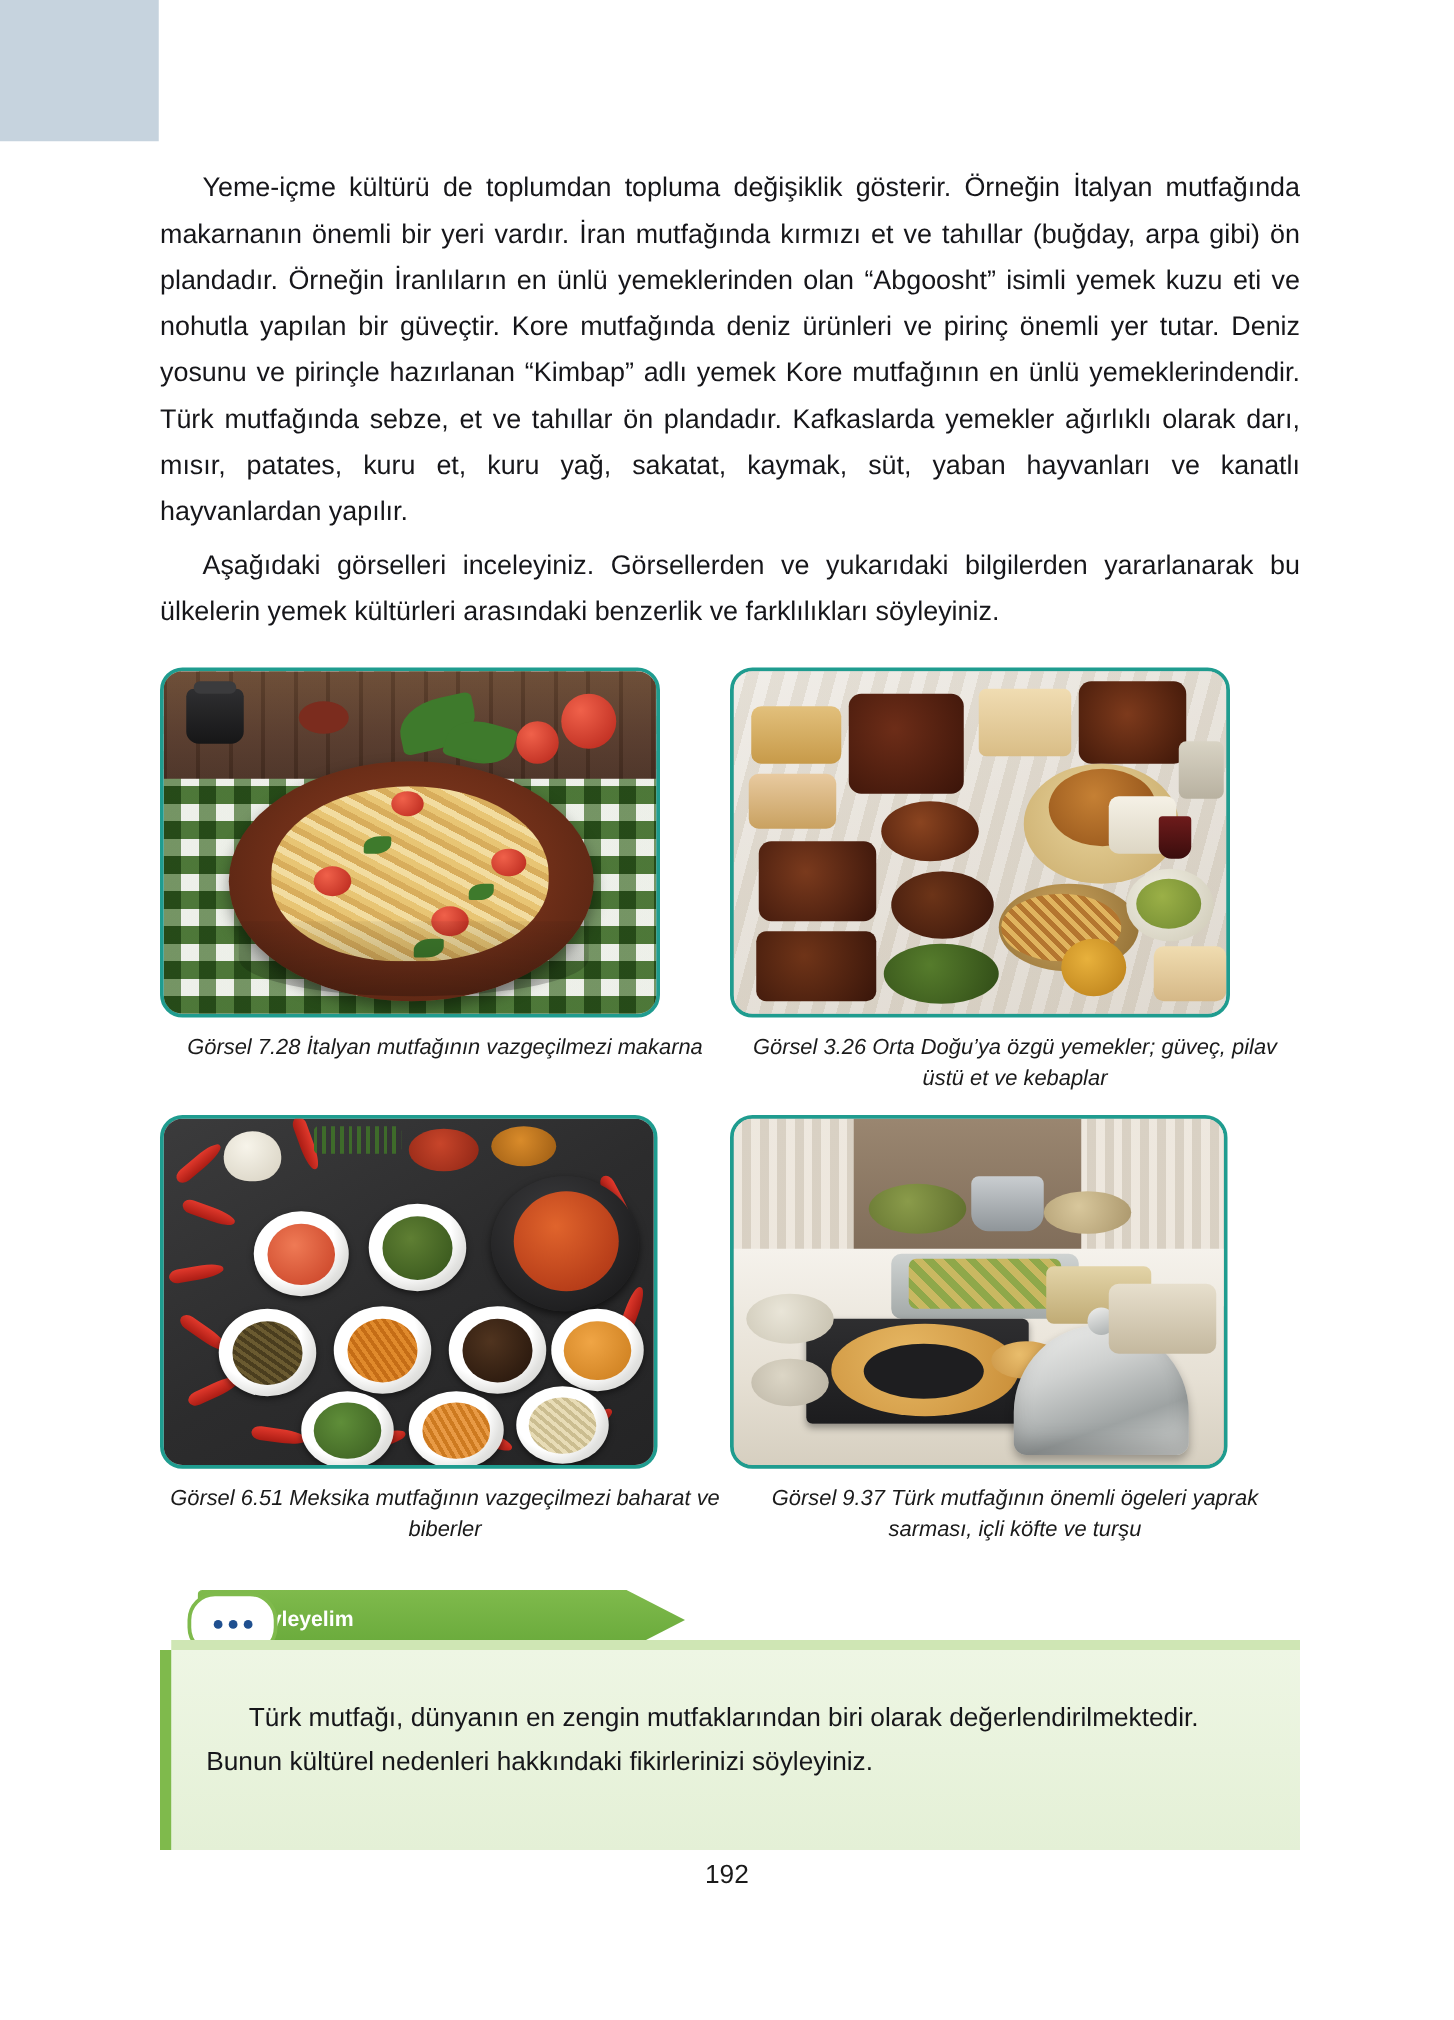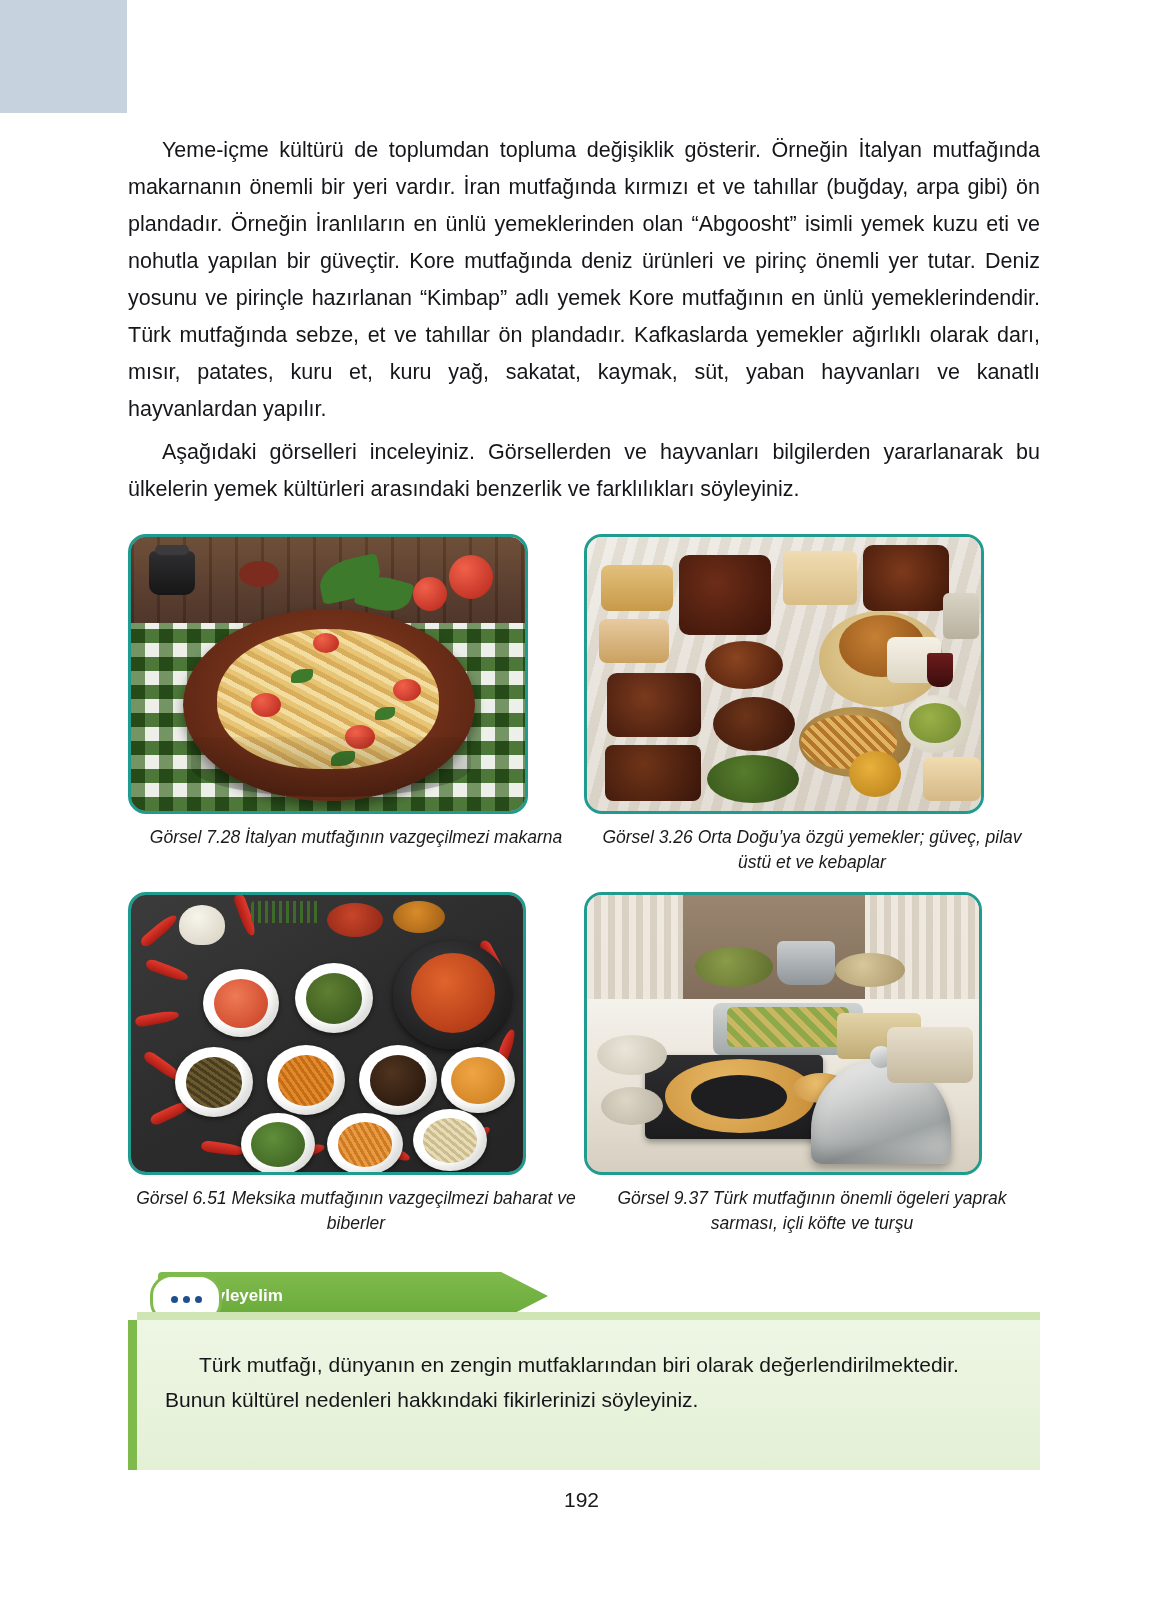--- a/index.html
+++ b/index.html
@@ -276,21 +276,21 @@
   .bubble-dots span {
     width: 7px; height: 7px;
     border-radius: 50%;
     background: #1f4f8f;
     display: block;
   }
   .activity-body {
     position: relative;
     background: linear-gradient(180deg, #eef6e4 0%, #e4f0d6 100%);
     border-left: 9px solid #7fba4c;
-    padding: 28px 28px 26px 28px;
+    padding: 38px 28px 26px 28px;
     min-height: 96px;
   }
   .activity-strip {
     position: absolute;
     left: 0; top: -8px; height: 8px; right: 0;
     background: #cfe6b4;
   }
   .activity-text {
     font-size: 21px;
     line-height: 1.66;
@@ -311,21 +311,21 @@
 </head>
 <body>
 
 <div class="page">
 
   <div class="corner-block"></div>
 
   <div class="content">
 
     <p class="body-text indent">Yeme-içme kültürü de toplumdan topluma değişiklik gösterir. Örneğin İtalyan mutfağında makarnanın önemli bir yeri vardır. İran mutfağında kırmızı et ve tahıllar (buğday, arpa gibi) ön plandadır. Örneğin İranlıların en ünlü yemeklerinden olan “Abgoosht” isimli yemek kuzu eti ve nohutla yapılan bir güveçtir. Kore mutfağında deniz ürünleri ve pirinç önemli yer tutar. Deniz yosunu ve pirinçle hazırlanan “Kimbap” adlı yemek Kore mutfağının en ünlü yemeklerindendir. Türk mutfağında sebze, et ve tahıllar ön plandadır. Kafkaslarda yemekler ağırlıklı olarak darı, mısır, patates, kuru et, kuru yağ, sakatat, kaymak, süt, yaban hayvanları ve kanatlı hayvanlardan yapılır.</p>
-    <p class="body-text indent para-2">Aşağıdaki görselleri inceleyiniz. Görsellerden ve hayvanları bilgilerden yararlanarak bu ülkelerin yemek kültürleri arasındaki benzerlik ve farklılıkları söyleyiniz.</p>
+    <p class="body-text indent para-2">Aşağıdaki görselleri inceleyiniz. Görsellerden ve yukarıdaki bilgilerden yararlanarak bu ülkelerin yemek kültürleri arasındaki benzerlik ve farklılıkları söyleyiniz.</p>
 
     <div class="figures">
 
       <div class="fig-row">
 
         <div class="figure left">
           <div class="fig-frame">
             <div class="photo pasta-bg">
               <div class="wood-top"></div>
 

